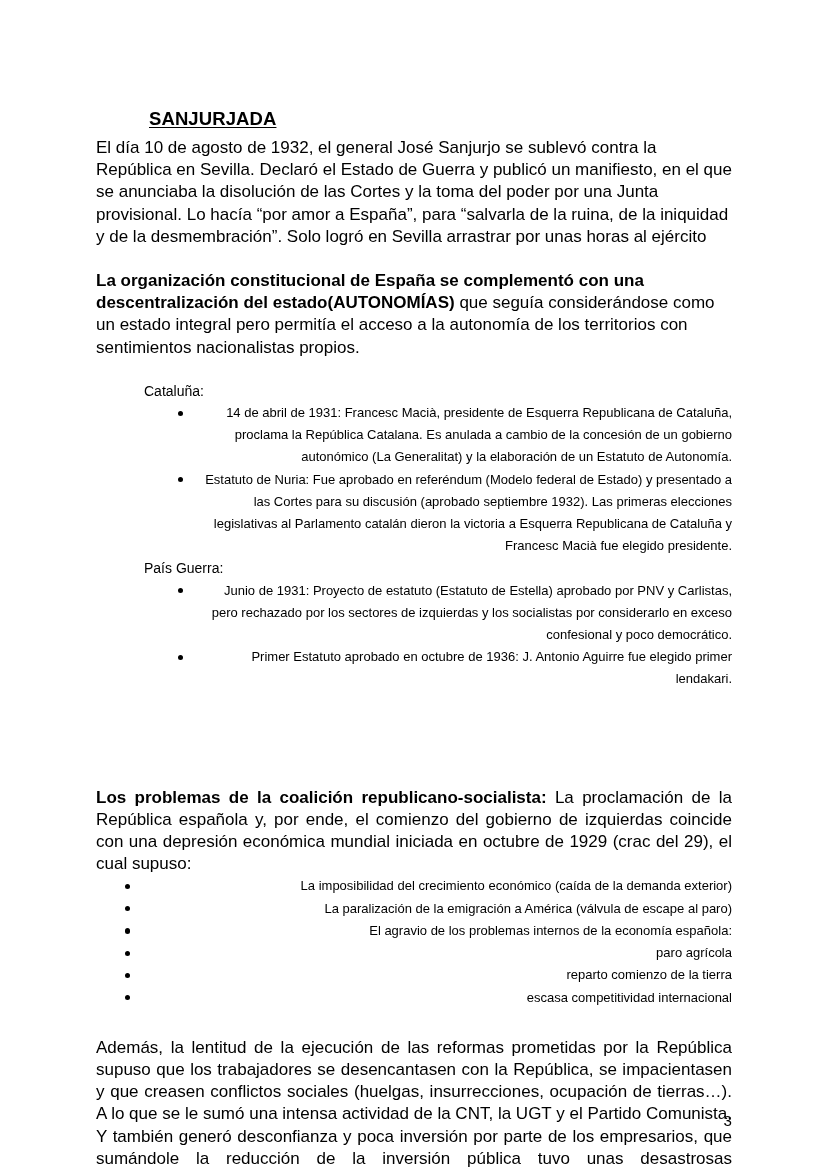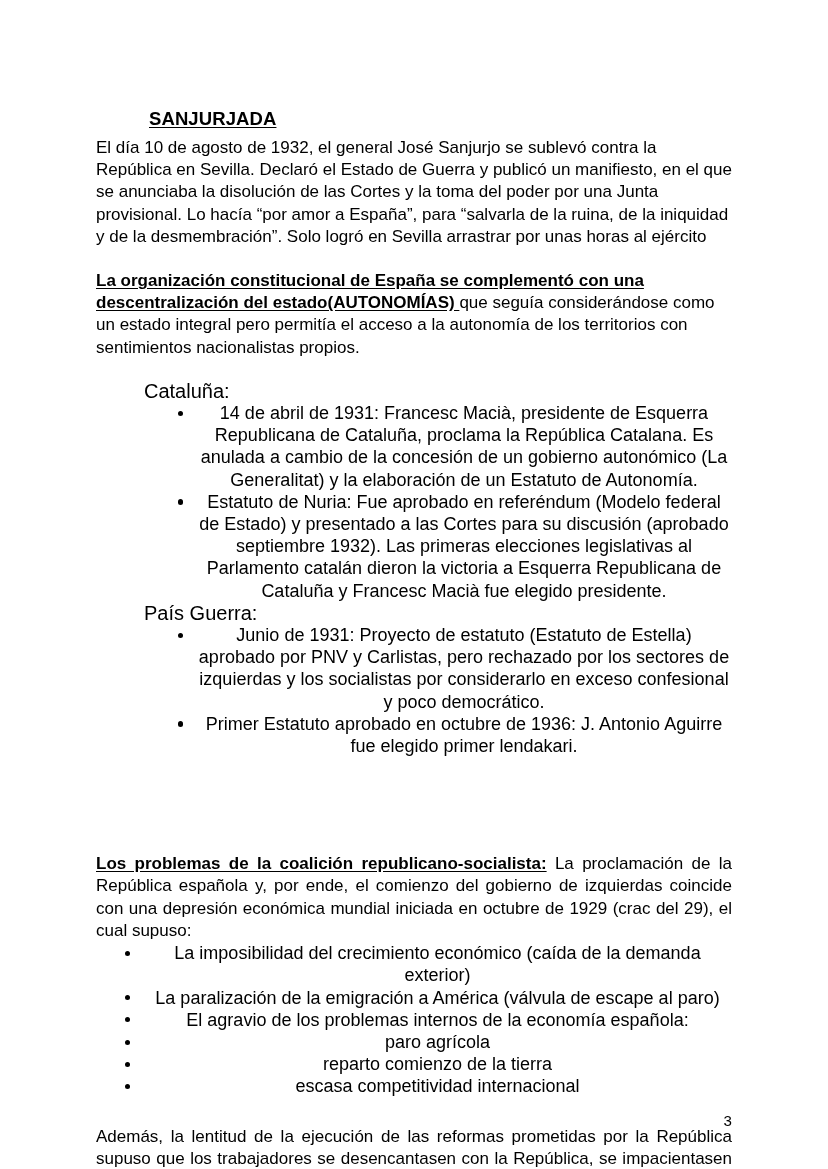--- a/index.html
+++ b/index.html
@@ -43,49 +43,48 @@
   
   p {
     margin: 0;
     font-size: 17px;
     line-height: 22.2px;
   }
   .para-left   { text-align: left; }
   .para-just   { text-align: justify; text-justify: inter-word; }
   .lead-bold {
     font-weight: bold;
-    text-decoration: underline;
     text-underline-offset: 2px;
   }
 
   
   .blk-intro      { margin-top: 0; }
   .blk-autonomias { margin-top: 22px; }
   .blk-problemas  { margin-top: 96px; }
   .blk-final      { margin-top: 28px; }
 
   
   .region-label {
-    font-size: 20px;
+    font-size: 14px;
     line-height: 22.2px;
     margin: 0 0 0 48px;
   }
   .region-label.spaced { margin-top: 21px; }
 
   
   ul.bul {
     list-style: none;
     margin: 0;
     padding: 0;
   }
   ul.bul > li {
     position: relative;
-    font-size: 18px;
+    font-size: 13px;
     line-height: 22.2px;
-    text-align: center;
+    text-align: right;
   }
   ul.bul > li::before {
     content: "";
     position: absolute;
     width: 5.2px;
     height: 5.2px;
     border-radius: 50%;
     background: #000000;
   }
   

